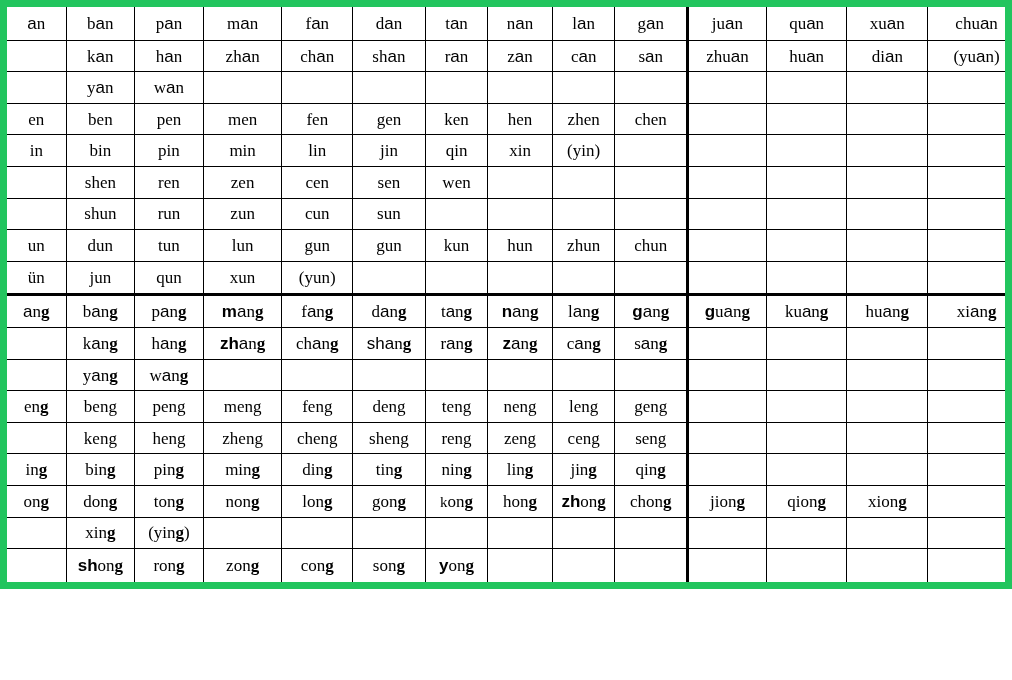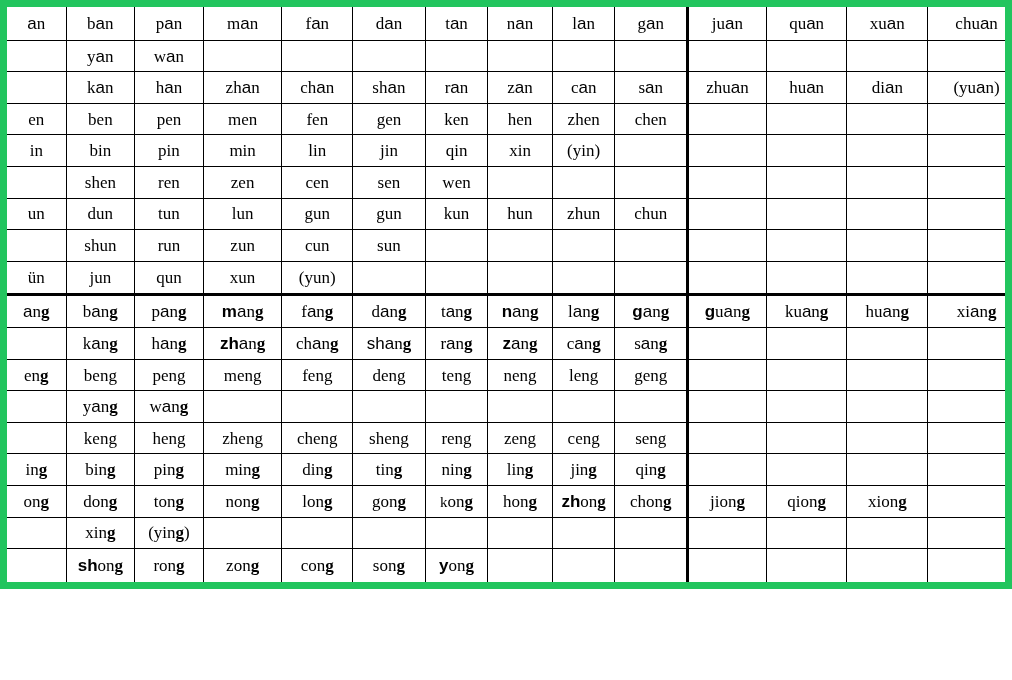--- a/index.html
+++ b/index.html
@@ -88,51 +88,51 @@
         <td><span class="sy"><span>n</span><span class="sans">a</span><span>n</span></span></td>
         <td><span class="sy"><span>l</span><span class="sans">a</span><span>n</span></span></td>
         <td class="section-edge-right"><span class="sy"><span>g</span><span class="sans">a</span><span>n</span></span></td>
         <td><span class="sy"><span>j</span><span>u</span><span class="sans">a</span><span>n</span></span></td>
         <td><span class="sy"><span>q</span><span>u</span><span class="sans">a</span><span>n</span></span></td>
         <td><span class="sy"><span>x</span><span>u</span><span class="sans">a</span><span>n</span></span></td>
         <td><span class="sy"><span>c</span><span>h</span><span>u</span><span class="sans">a</span><span>n</span></span></td>
       </tr>
       <tr>
         <td class="row-label"></td>
-        <td><span class="sy"><span>y</span><span class="sans">a</span><span>n</span></span></td>
-        <td><span class="sy"><span>w</span><span class="sans">a</span><span>n</span></span></td>
-        <td></td>
-        <td></td>
-        <td></td>
-        <td></td>
-        <td></td>
-        <td></td>
-        <td class="section-edge-right"></td>
-        <td></td>
-        <td></td>
-        <td></td>
-        <td></td>
-      </tr>
-      <tr>
-        <td class="row-label"></td>
         <td><span class="sy"><span>k</span><span class="sans">a</span><span>n</span></span></td>
         <td><span class="sy"><span>h</span><span class="sans">a</span><span>n</span></span></td>
         <td><span class="sy"><span>z</span><span>h</span><span class="sans">a</span><span>n</span></span></td>
         <td><span class="sy"><span>c</span><span>h</span><span class="sans">a</span><span>n</span></span></td>
         <td><span class="sy"><span>s</span><span>h</span><span class="sans">a</span><span>n</span></span></td>
         <td><span class="sy"><span>r</span><span class="sans">a</span><span>n</span></span></td>
         <td><span class="sy"><span>z</span><span class="sans">a</span><span>n</span></span></td>
         <td><span class="sy"><span>c</span><span class="sans">a</span><span>n</span></span></td>
         <td class="section-edge-right"><span class="sy"><span>s</span><span class="sans">a</span><span>n</span></span></td>
         <td><span class="sy"><span>z</span><span>h</span><span>u</span><span class="sans">a</span><span>n</span></span></td>
         <td><span class="sy"><span>h</span><span>u</span><span class="sans">a</span><span>n</span></span></td>
         <td><span class="sy"><span>d</span><span>i</span><span class="sans">a</span><span>n</span></span></td>
         <td><span class="sy">(<span>y</span><span>u</span><span class="sans">a</span><span>n</span>)</span></td>
       </tr>
       <tr>
+        <td class="row-label"></td>
+        <td><span class="sy"><span>y</span><span class="sans">a</span><span>n</span></span></td>
+        <td><span class="sy"><span>w</span><span class="sans">a</span><span>n</span></span></td>
+        <td></td>
+        <td></td>
+        <td></td>
+        <td></td>
+        <td></td>
+        <td></td>
+        <td class="section-edge-right"></td>
+        <td></td>
+        <td></td>
+        <td></td>
+        <td></td>
+      </tr>
+      <tr>
         <td class="row-label"><span class="sy"><span>e</span><span>n</span></span></td>
         <td><span class="sy"><span>b</span><span>e</span><span>n</span></span></td>
         <td><span class="sy"><span>p</span><span>e</span><span>n</span></span></td>
         <td><span class="sy"><span>m</span><span>e</span><span>n</span></span></td>
         <td><span class="sy"><span>f</span><span>e</span><span>n</span></span></td>
         <td><span class="sy"><span>g</span><span>e</span><span>n</span></span></td>
         <td><span class="sy"><span>k</span><span>e</span><span>n</span></span></td>
         <td><span class="sy"><span>h</span><span>e</span><span>n</span></span></td>
         <td><span class="sy"><span>z</span><span>h</span><span>e</span><span>n</span></span></td>
         <td class="section-edge-right"><span class="sy"><span>c</span><span>h</span><span>e</span><span>n</span></span></td>
@@ -167,46 +167,46 @@
         <td><span class="sy"><span>w</span><span>e</span><span>n</span></span></td>
         <td></td>
         <td></td>
         <td class="section-edge-right"></td>
         <td></td>
         <td></td>
         <td></td>
         <td></td>
       </tr>
       <tr>
+        <td class="row-label"></td>
+        <td><span class="sy"><span>s</span><span>h</span><span>u</span><span>n</span></span></td>
+        <td><span class="sy"><span>r</span><span>u</span><span>n</span></span></td>
+        <td><span class="sy"><span>z</span><span>u</span><span>n</span></span></td>
+        <td><span class="sy"><span>c</span><span>u</span><span>n</span></span></td>
+        <td><span class="sy"><span>s</span><span>u</span><span>n</span></span></td>
+        <td></td>
+        <td></td>
+        <td></td>
+        <td class="section-edge-right"></td>
+        <td></td>
+        <td></td>
+        <td></td>
+        <td></td>
+      </tr>
+      <tr>
         <td class="row-label"><span class="sy"><span>u</span><span>n</span></span></td>
         <td><span class="sy"><span>d</span><span>u</span><span>n</span></span></td>
         <td><span class="sy"><span>t</span><span>u</span><span>n</span></span></td>
         <td><span class="sy"><span>l</span><span>u</span><span>n</span></span></td>
         <td><span class="sy"><span>g</span><span>u</span><span>n</span></span></td>
         <td><span class="sy"><span>g</span><span>u</span><span>n</span></span></td>
         <td><span class="sy"><span>k</span><span>u</span><span>n</span></span></td>
         <td><span class="sy"><span>h</span><span>u</span><span>n</span></span></td>
         <td><span class="sy"><span>z</span><span>h</span><span>u</span><span>n</span></span></td>
         <td class="section-edge-right"><span class="sy"><span>c</span><span>h</span><span>u</span><span>n</span></span></td>
-        <td></td>
-        <td></td>
-        <td></td>
-        <td></td>
-      </tr>
-      <tr>
-        <td class="row-label"></td>
-        <td><span class="sy"><span>s</span><span>h</span><span>u</span><span>n</span></span></td>
-        <td><span class="sy"><span>r</span><span>u</span><span>n</span></span></td>
-        <td><span class="sy"><span>z</span><span>u</span><span>n</span></span></td>
-        <td><span class="sy"><span>c</span><span>u</span><span>n</span></span></td>
-        <td><span class="sy"><span>s</span><span>u</span><span>n</span></span></td>
-        <td></td>
-        <td></td>
-        <td></td>
-        <td class="section-edge-right"></td>
         <td></td>
         <td></td>
         <td></td>
         <td></td>
       </tr>
       <tr>
         <td class="row-label"><span class="sy"><span>ü</span><span>n</span></span></td>
         <td><span class="sy"><span>j</span><span>u</span><span>n</span></span></td>
         <td><span class="sy"><span>q</span><span>u</span><span>n</span></span></td>
         <td><span class="sy"><span>x</span><span>u</span><span>n</span></span></td>
@@ -247,46 +247,46 @@
         <td><span class="sy"><span>r</span><span class="sans">a</span><span>n</span><span class="g-bold">g</span></span></td>
         <td><span class="sy"><span class="sans-b">z</span><span class="sans">a</span><span>n</span><span class="g-bold">g</span></span></td>
         <td><span class="sy"><span>c</span><span class="sans">a</span><span>n</span><span class="g-bold">g</span></span></td>
         <td class="section-edge-right"><span class="sy"><span>s</span><span class="sans">a</span><span>n</span><span class="g-bold">g</span></span></td>
         <td></td>
         <td></td>
         <td></td>
         <td></td>
       </tr>
       <tr>
+        <td class="row-label"></td>
+        <td><span class="sy"><span>y</span><span class="sans">a</span><span>n</span><span class="g-bold">g</span></span></td>
+        <td><span class="sy"><span>w</span><span class="sans">a</span><span>n</span><span class="g-bold">g</span></span></td>
+        <td></td>
+        <td></td>
+        <td></td>
+        <td></td>
+        <td></td>
+        <td></td>
+        <td class="section-edge-right"></td>
+        <td></td>
+        <td></td>
+        <td></td>
+        <td></td>
+      </tr>
+      <tr>
         <td class="row-label"><span class="sy"><span>e</span><span>n</span><span class="g-bold">g</span></span></td>
         <td><span class="sy"><span>b</span><span>e</span><span>n</span><span>g</span></span></td>
         <td><span class="sy"><span>p</span><span>e</span><span>n</span><span>g</span></span></td>
         <td><span class="sy"><span>m</span><span>e</span><span>n</span><span>g</span></span></td>
         <td><span class="sy"><span>f</span><span>e</span><span>n</span><span>g</span></span></td>
         <td><span class="sy"><span>d</span><span>e</span><span>n</span><span>g</span></span></td>
         <td><span class="sy"><span>t</span><span>e</span><span>n</span><span>g</span></span></td>
         <td><span class="sy"><span>n</span><span>e</span><span>n</span><span>g</span></span></td>
         <td><span class="sy"><span>l</span><span>e</span><span>n</span><span>g</span></span></td>
         <td class="section-edge-right"><span class="sy"><span>g</span><span>e</span><span>n</span><span>g</span></span></td>
-        <td></td>
-        <td></td>
-        <td></td>
-        <td></td>
-      </tr>
-      <tr>
-        <td class="row-label"></td>
-        <td><span class="sy"><span>y</span><span class="sans">a</span><span>n</span><span class="g-bold">g</span></span></td>
-        <td><span class="sy"><span>w</span><span class="sans">a</span><span>n</span><span class="g-bold">g</span></span></td>
-        <td></td>
-        <td></td>
-        <td></td>
-        <td></td>
-        <td></td>
-        <td></td>
-        <td class="section-edge-right"></td>
         <td></td>
         <td></td>
         <td></td>
         <td></td>
       </tr>
       <tr>
         <td class="row-label"></td>
         <td><span class="sy"><span>k</span><span>e</span><span>n</span><span>g</span></span></td>
         <td><span class="sy"><span>h</span><span>e</span><span>n</span><span>g</span></span></td>
         <td><span class="sy"><span>z</span><span>h</span><span>e</span><span>n</span><span>g</span></span></td>

